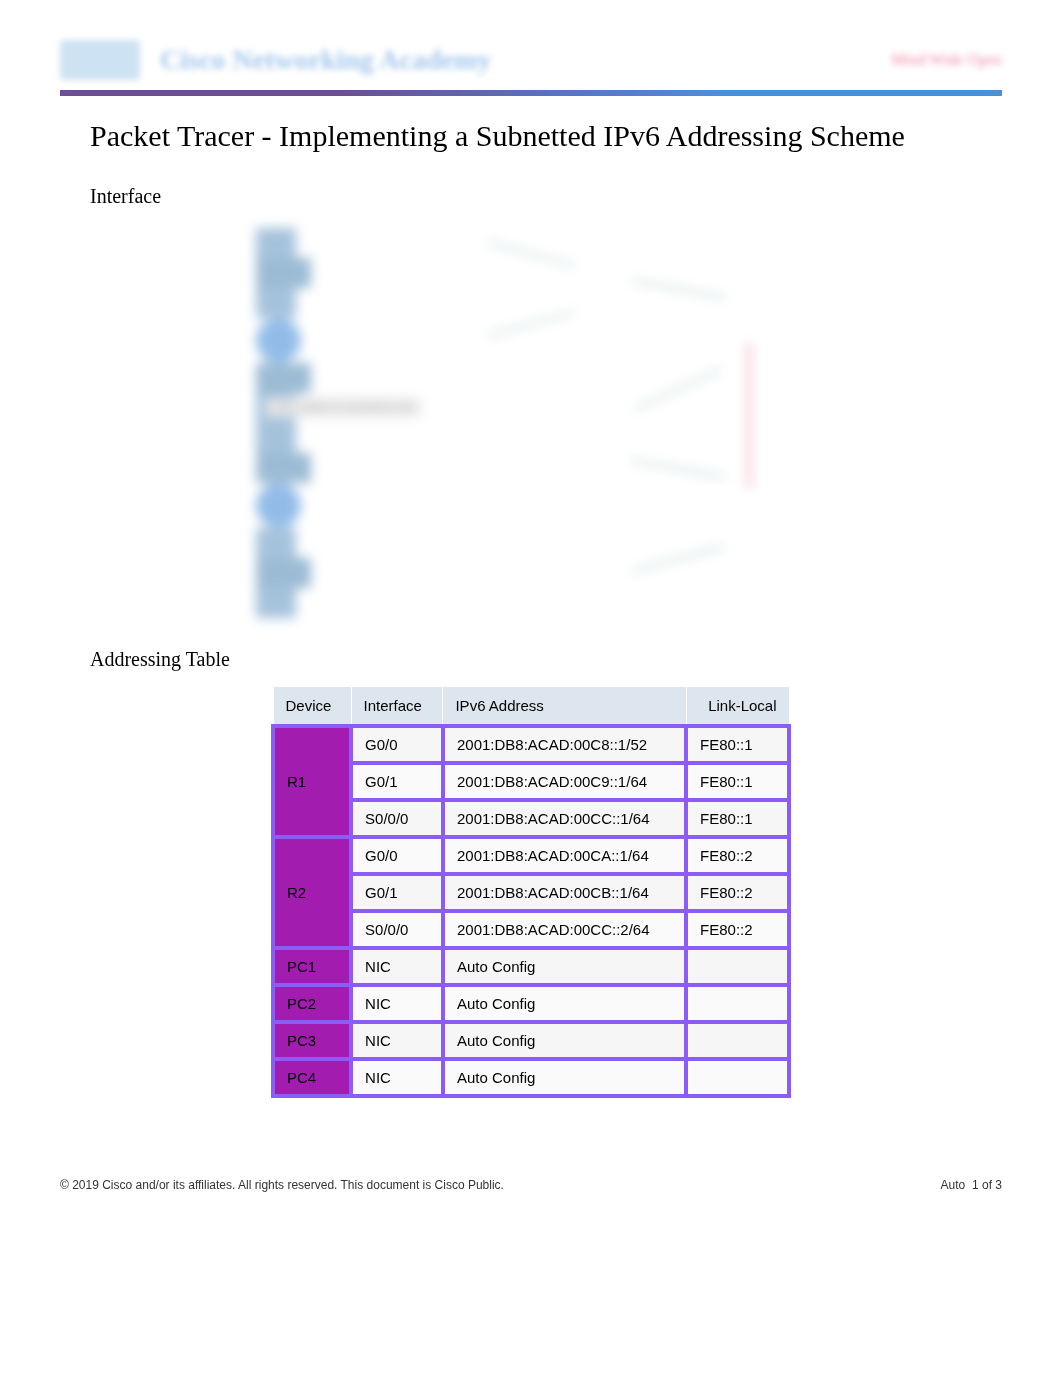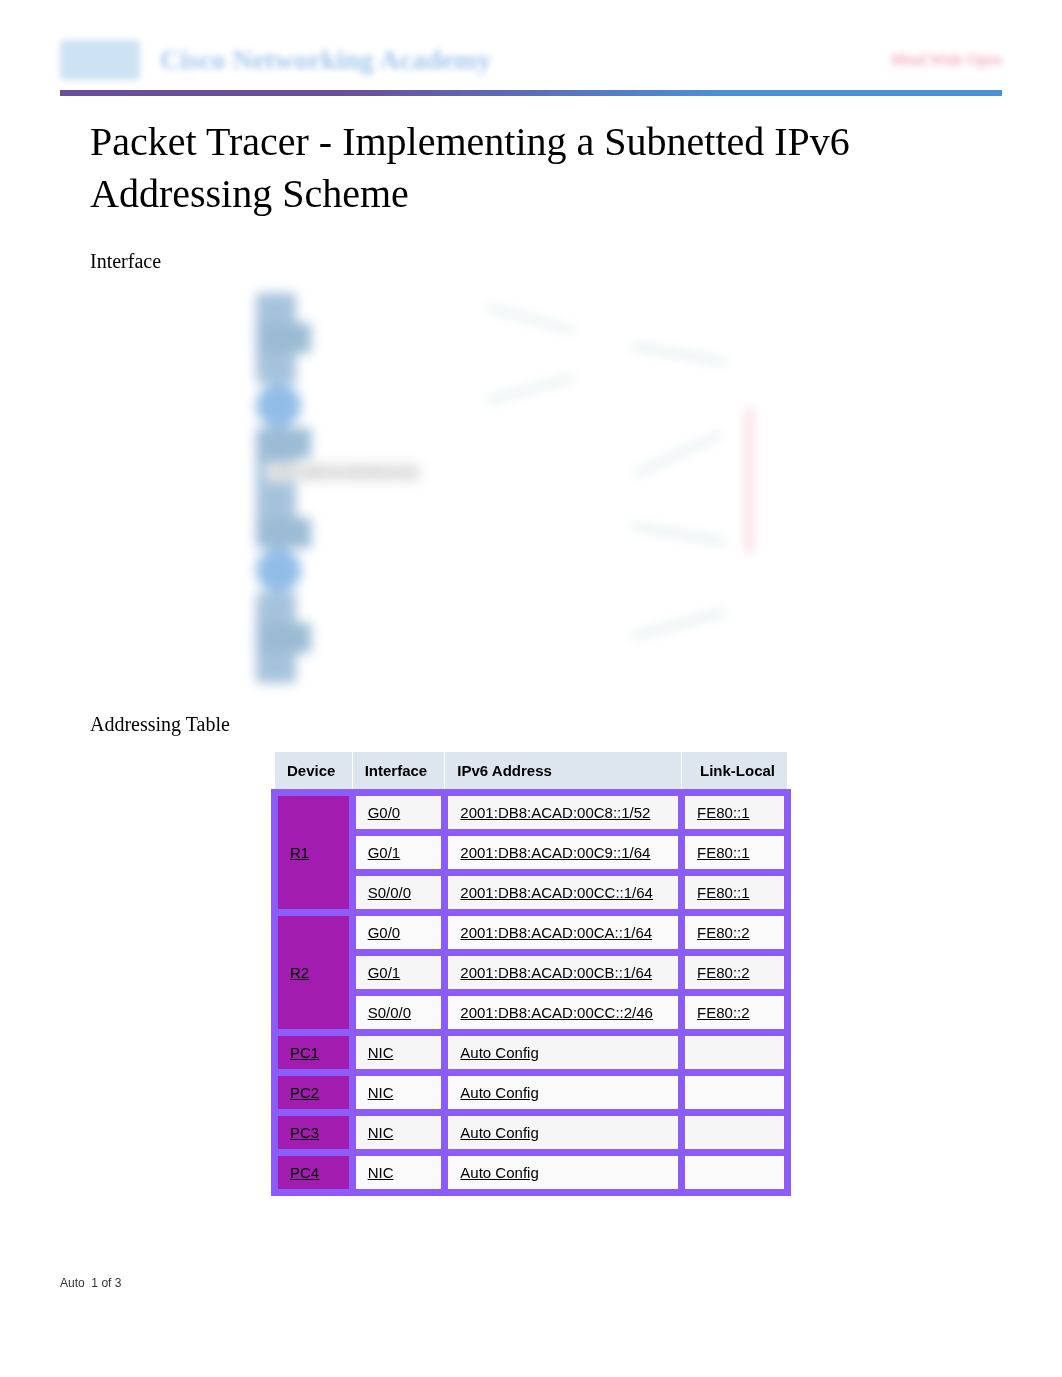--- a/index.html
+++ b/index.html
@@ -40,21 +40,21 @@
     .header-right-blur {
       font-size: 16px;
       color: #d14;
     }
     .gradient-bar {
       height: 6px;
       background: linear-gradient(to right, #6b4e9b 0%, #6b4e9b 30%, #4a90d9 70%, #4a90d9 100%);
       margin-bottom: 20px;
     }
     .main-title {
-      font-size: 40px;
+      font-size: 30px;
       font-weight: normal;
       margin: 20px 0 30px 30px;
       line-height: 1.3;
     }
     .section-heading {
       font-size: 20px;
       font-weight: normal;
       margin: 20px 0 15px 30px;
     }
     .topology-image {
@@ -111,30 +111,29 @@
     table.addr-table {
       border-collapse: collapse;
       width: 520px;
       font-family: Arial, Helvetica, sans-serif;
       font-size: 15px;
     }
     table.addr-table th {
       background: #dde6ef;
       padding: 10px 12px;
       text-align: left;
-      font-weight: bold;
+      font-weight: normal;
       border: 1px solid #fff;
       vertical-align: bottom;
     }
     table.addr-table td {
       padding: 8px 12px;
-      border: 7px solid #8b5cf6;
+      border: 4px solid #8b5cf6;
       background: #fafafa;
       vertical-align: top;
-      text-decoration: underline;
     }
     table.addr-table tbody tr:nth-child(odd) td {
       background: #f6f6f6;
     }
     table.addr-table tbody tr td.device-cell {
       vertical-align: middle;
       background: #a21caf;
     }
     .footer {
       display: flex;
@@ -219,21 +218,21 @@
           <td>2001:DB8:ACAD:00CA::1/64</td>
           <td>FE80::2</td>
         </tr>
         <tr>
           <td>G0/1</td>
           <td>2001:DB8:ACAD:00CB::1/64</td>
           <td>FE80::2</td>
         </tr>
         <tr>
           <td>S0/0/0</td>
-          <td>2001:DB8:ACAD:00CC::2/46</td>
+          <td>2001:DB8:ACAD:00CC::2/64</td>
           <td>FE80::2</td>
         </tr>
         <tr>
           <td class="device-cell">PC1</td>
           <td>NIC</td>
           <td>Auto Config</td>
           <td></td>
         </tr>
         <tr>
           <td class="device-cell">PC2</td>
@@ -251,19 +250,20 @@
           <td class="device-cell">PC4</td>
           <td>NIC</td>
           <td>Auto Config</td>
           <td></td>
         </tr>
       </tbody>
   </table>
 </div>
 
 <div class="footer">
+  <div>© 2019 Cisco and/or its affiliates. All rights reserved. This document is Cisco Public.</div>
   <div>
     <span>Auto</span>
     &nbsp;<span>1</span>
     <span>of</span>
     <span>3</span>
   </div>
 </div>
 
 </body></html>

